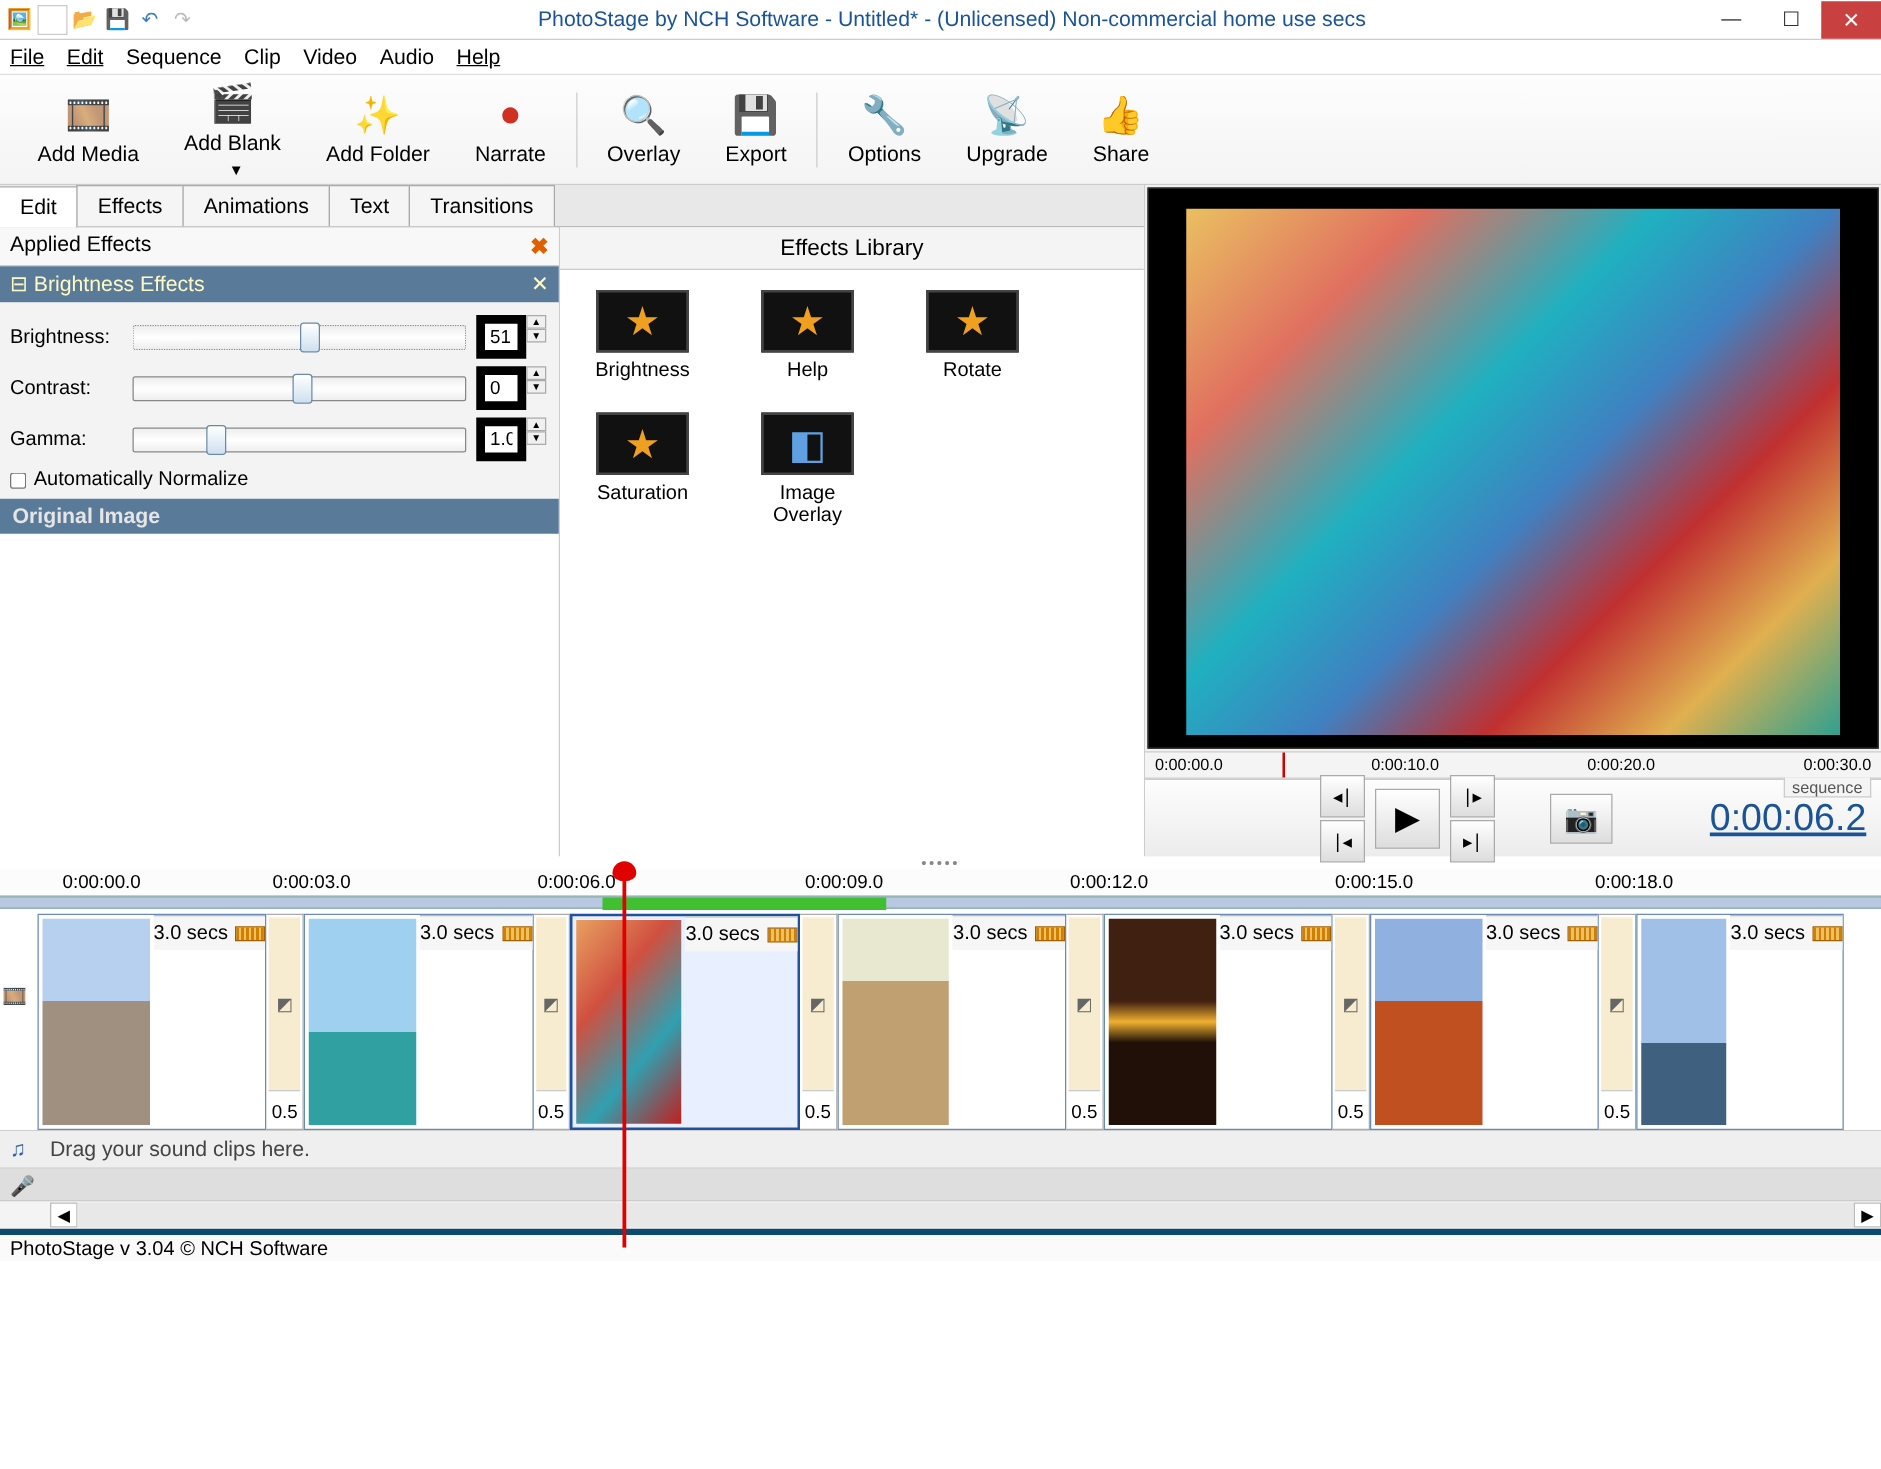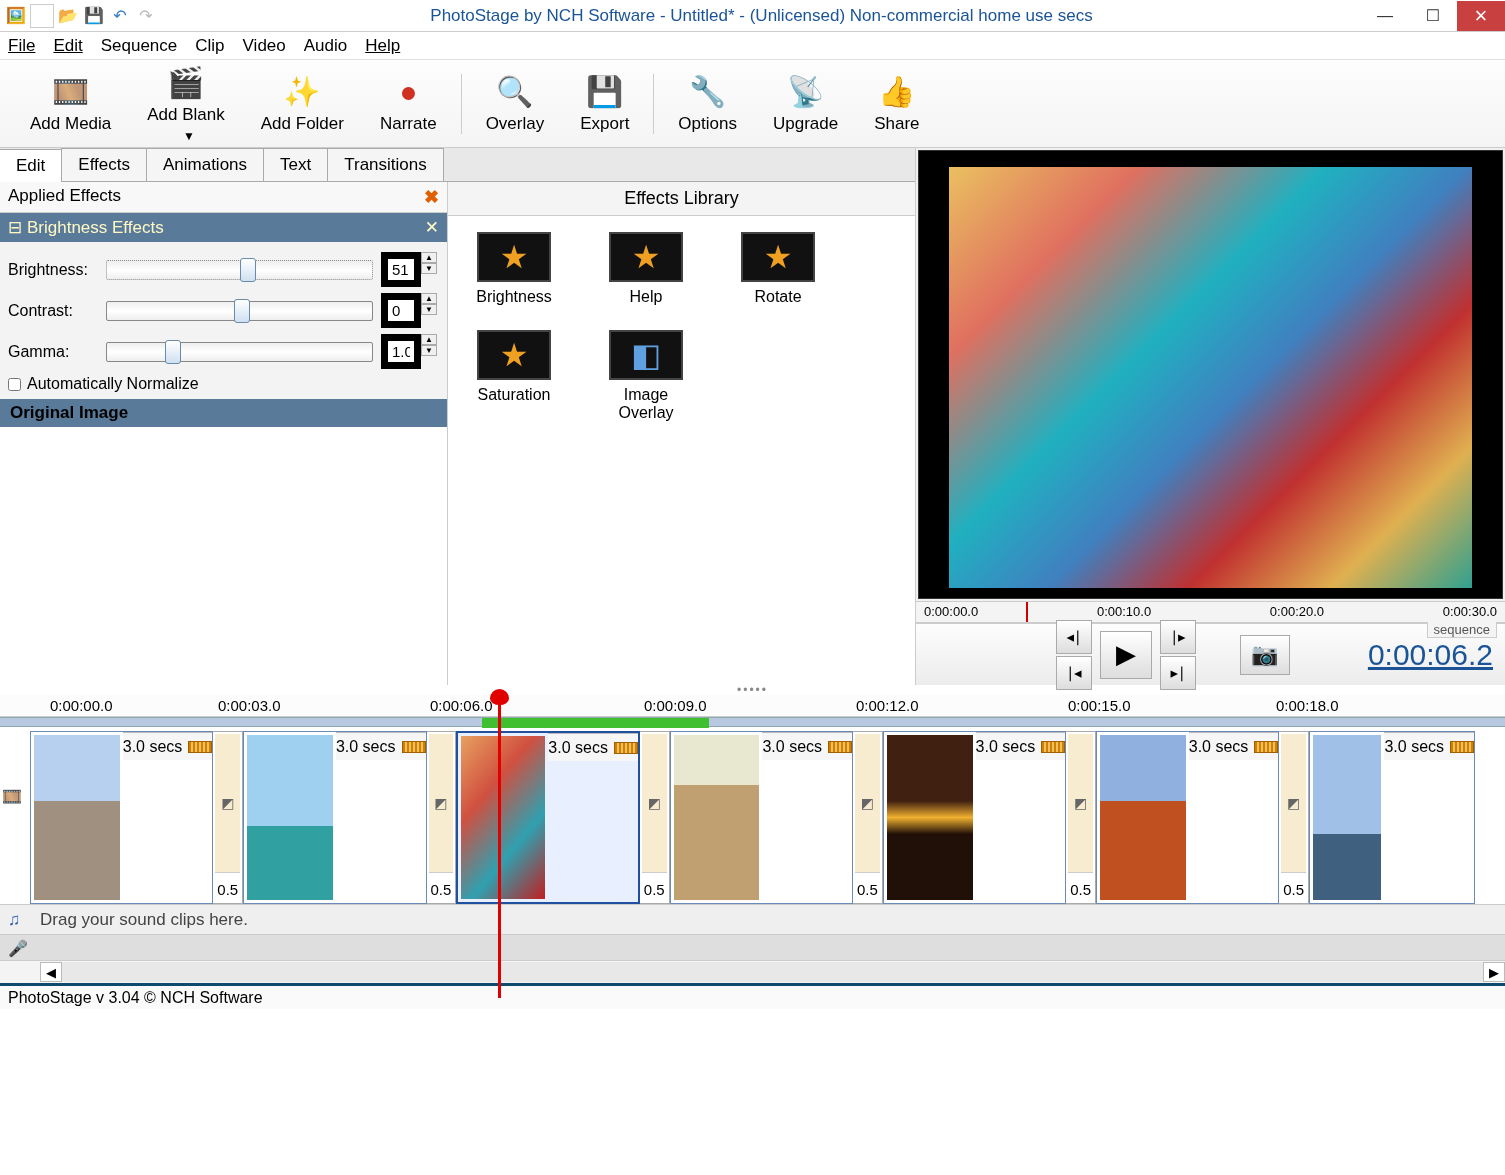--- a/index.html
+++ b/index.html
@@ -44,21 +44,21 @@
 .effect-body { background:#f3f3f3; padding:4px 8px; }
 .param { display:flex; align-items:center; gap:8px; margin:6px 0; font-size:16px; }
 .param label { width:90px; }
 .slider { flex:1; height:20px; position:relative; background:linear-gradient(#eee,#fff,#eee); border:1px dotted #888; border-radius:2px; }
 .thumb { position:absolute; top:-3px; width:16px; height:24px; background:linear-gradient(#fff,#cfe0f0); border:1px solid #6a8aaa; border-radius:3px; }
 .spin { width:58px; display:flex; }
 .spin input { width:40px; text-align:left; padding:2px 4px; border:7px solid #000000; font-size:15px; }
 .spin .btns { display:flex; flex-direction:column; }
 .spin .btns div { width:16px; height:11px; border:1px solid #aaa; background:#f0f0f0; font-size:8px; text-align:center; line-height:9px; }
 .chk { display:flex; align-items:center; gap:6px; margin:4px 0 2px; font-size:16px; }
-.origimg { background:#5a7a9a; color:#000000; padding:4px 10px; font-weight:bold; font-size:17px; }
+.origimg { background:#5a7a9a; color:#e5e5e5; padding:4px 10px; font-weight:bold; font-size:17px; }
 
 .library { flex:1; background:#fff;text-align:center; }
 .lib-hdr { padding:6px 10px; font-size:18px; background:#f4f4f4; border-bottom:1px solid #ccc; }
 .lib-items { display:flex; flex-wrap:wrap; gap:24px 32px; padding:16px; }
 .lib-item { display:flex; flex-direction:column; align-items:center; width:100px; font-size:16px; gap:6px; }
 .lib-thumb { width:74px; height:50px; background:#111; border:2px solid #444; display:flex; align-items:center; justify-content:center; color:#f0a020; font-size:32px; }
 
 
 .preview { flex:1; background:#000; position:relative; border:1px solid #333; margin:2px; }
 .preview-inner { position:absolute; left:30px; right:30px; top:16px; bottom:10px; background:linear-gradient(135deg,#eac060 0%,#e07060 20%,#20b0c0 40%,#4080c0 55%,#c03030 70%,#e0b050 85%,#30a090 100%); }
@@ -99,21 +99,21 @@
 
 .audio { height:30px; border-bottom:1px solid #ccc; display:flex; align-items:center; padding-left:40px; font-size:17px; color:#444; background:#efefef; position:relative; }
 .audio .aic { position:absolute; left:8px; color:#3060b0; }
 .audio2 { height:26px; background:#dedede; border-bottom:1px solid #ccc; position:relative; }
 .audio2 .aic { position:absolute; left:8px; top:4px; color:#888; }
 
 .hscroll { height:22px; display:flex; align-items:center; background:#f4f4f4; }
 .hscroll .ar { width:22px; height:20px; border:1px solid #bbb; display:flex; align-items:center; justify-content:center; background:#fff; font-size:13px; }
 .hscroll .track { flex:1; height:20px; background:#e8e8e8; }
 
-.status { height:26px; padding:3px 8px; font-size:16px; border-top:3px solid #0c4a6e; background:#fafafa; }
+.status { height:26px; padding:3px 8px; font-size:16px; border-top:5px solid #0c4a6e; background:#fafafa; }
 
 .green-strip { position:absolute; left:482px; width:227px; height:10px; background:#40c030; top:0; z-index:4; }
 </style>
 </head>
 <body>
 
 <div class="titlebar">
   <div class="tb-icons">
     <div class="tb-icon">🖼️</div>
     <div class="tb-icon" style="color:#fff;background:#fff;border:1px solid #ccc">▫</div>

